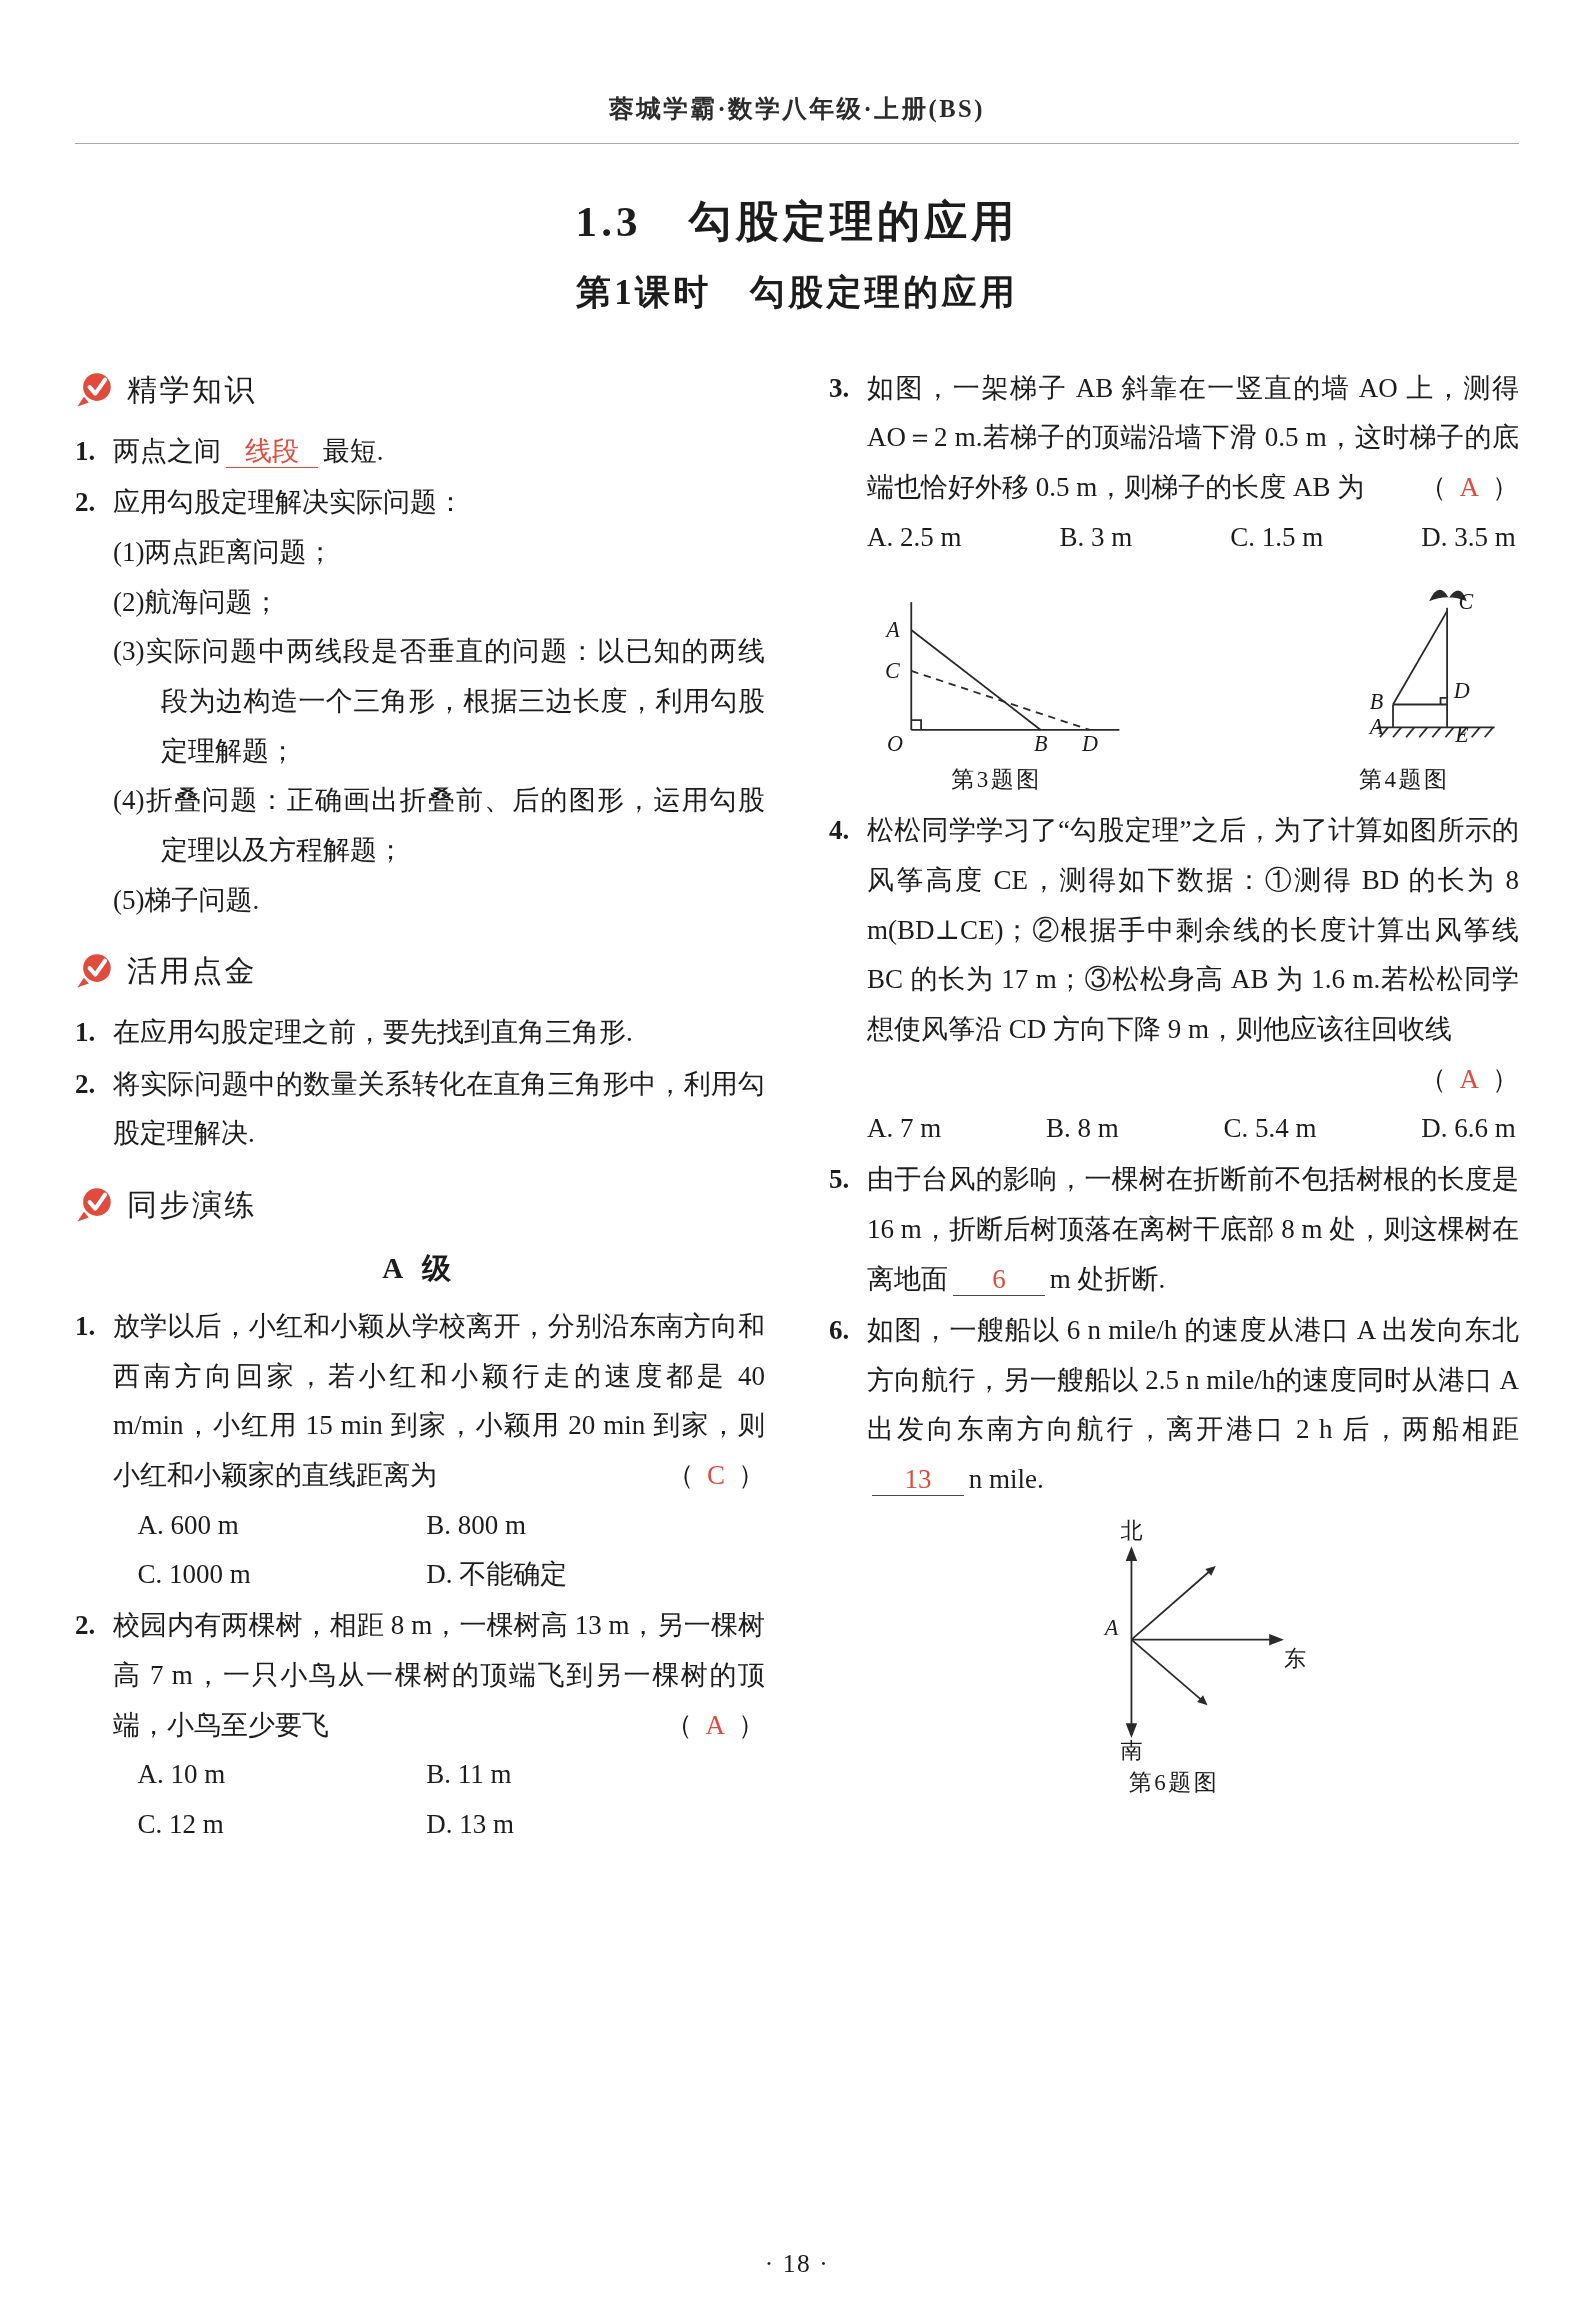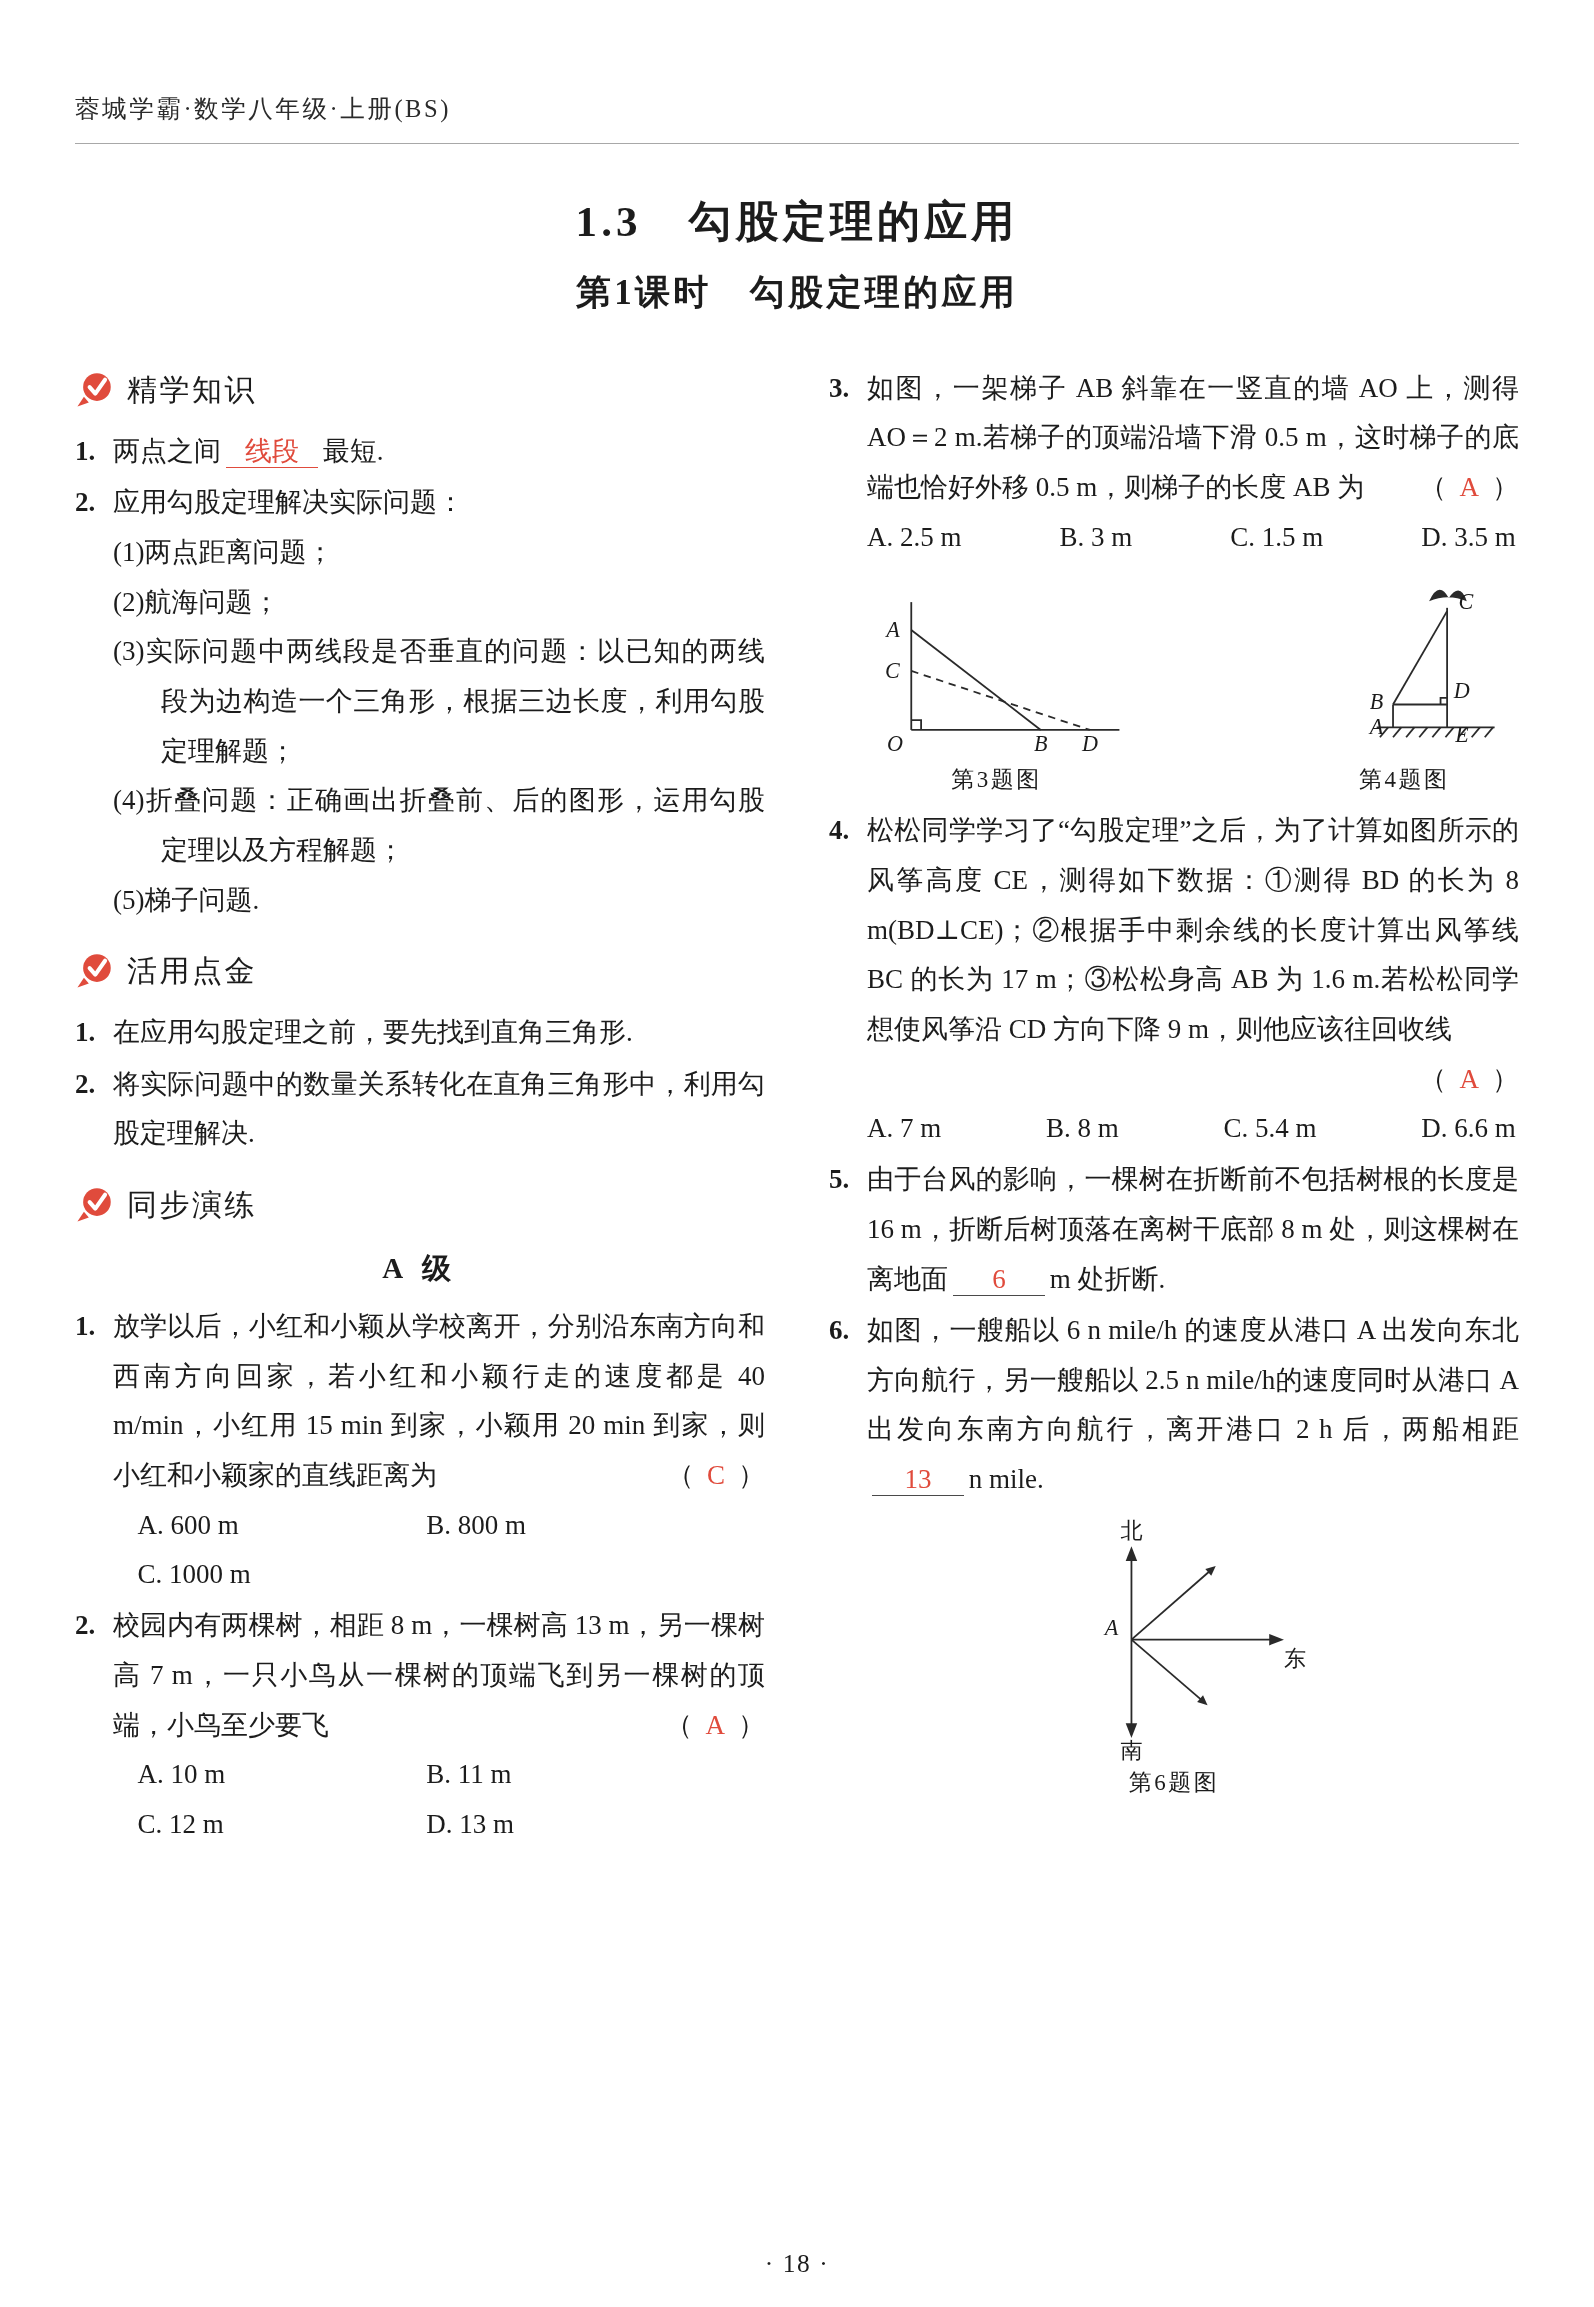--- a/index.html
+++ b/index.html
@@ -8,21 +8,21 @@
   body {
     width:1594px; height:2307px;
     font-family:"Liberation Serif","DejaVu Serif",serif;
     color:#1c1c1c;
   }
   .page {
     position:relative; width:1594px; height:2307px;
     padding:92px 75px 0; overflow:hidden; background:#fff;
   }
   .page-header {
-    text-align:left; font-size:24.6px; font-weight:normal; letter-spacing:2.5px;
+    text-align:center; font-size:24.6px; font-weight:bold; letter-spacing:2.5px;
     color:#2b2b2b; padding-bottom:18px; border-bottom:1.6px solid #a8a8a8;
   }
   .main-title { margin-top:49px; text-align:center; font-size:43px; font-weight:bold; letter-spacing:4.1px; }
   .lesson-title { margin-top:18px; text-align:center; font-size:35px; font-weight:bold; letter-spacing:3.3px; }
   .columns { display:flex; gap:64px; margin-top:46px; }
   .col { flex:1; min-width:0; font-size:27px; line-height:1.84; text-align:justify; }
   .sec-head { display:flex; align-items:center; gap:13px; margin:18px 0 9.8px; }
   .col .sec-head:first-child { margin-top:0; }
   .sec-icon { width:39px; height:39px; flex:none; }
   .sec-icon svg { width:39px; height:39px; display:block; }
@@ -121,20 +121,21 @@
       </div>
 
       <div class="level">A 级</div>
 
       <div class="q">
         <span class="q-num">1.</span><span>放学以后，小红和小颖从学校离开，分别沿东南方向和西南方向回家，若小红和小颖行走的速度都是 40 m/min，小红用 15 min 到家，小颖用 20 min 到家，则小红和小颖家的直线距离为</span><span class="ans"><span>（</span><span class="red ans-letter">C</span><span>）</span></span>
         <div class="opts2">
           <span class="opt">A. 600 m</span>
           <span class="opt">B. 800 m</span>
           <span class="opt">C. 1000 m</span>
+          <span class="opt">D. 不能确定</span>
         </div>
       </div>
 
       <div class="q">
         <span class="q-num">2.</span><span>校园内有两棵树，相距 8 m，一棵树高 13 m，另一棵树高 7 m，一只小鸟从一棵树的顶端飞到另一棵树的顶端，小鸟至少要飞</span><span class="ans"><span>（</span><span class="red ans-letter">A</span><span>）</span></span>
         <div class="opts2">
           <span class="opt">A. 10 m</span>
           <span class="opt">B. 11 m</span>
           <span class="opt">C. 12 m</span>
           <span class="opt">D. 13 m</span>

